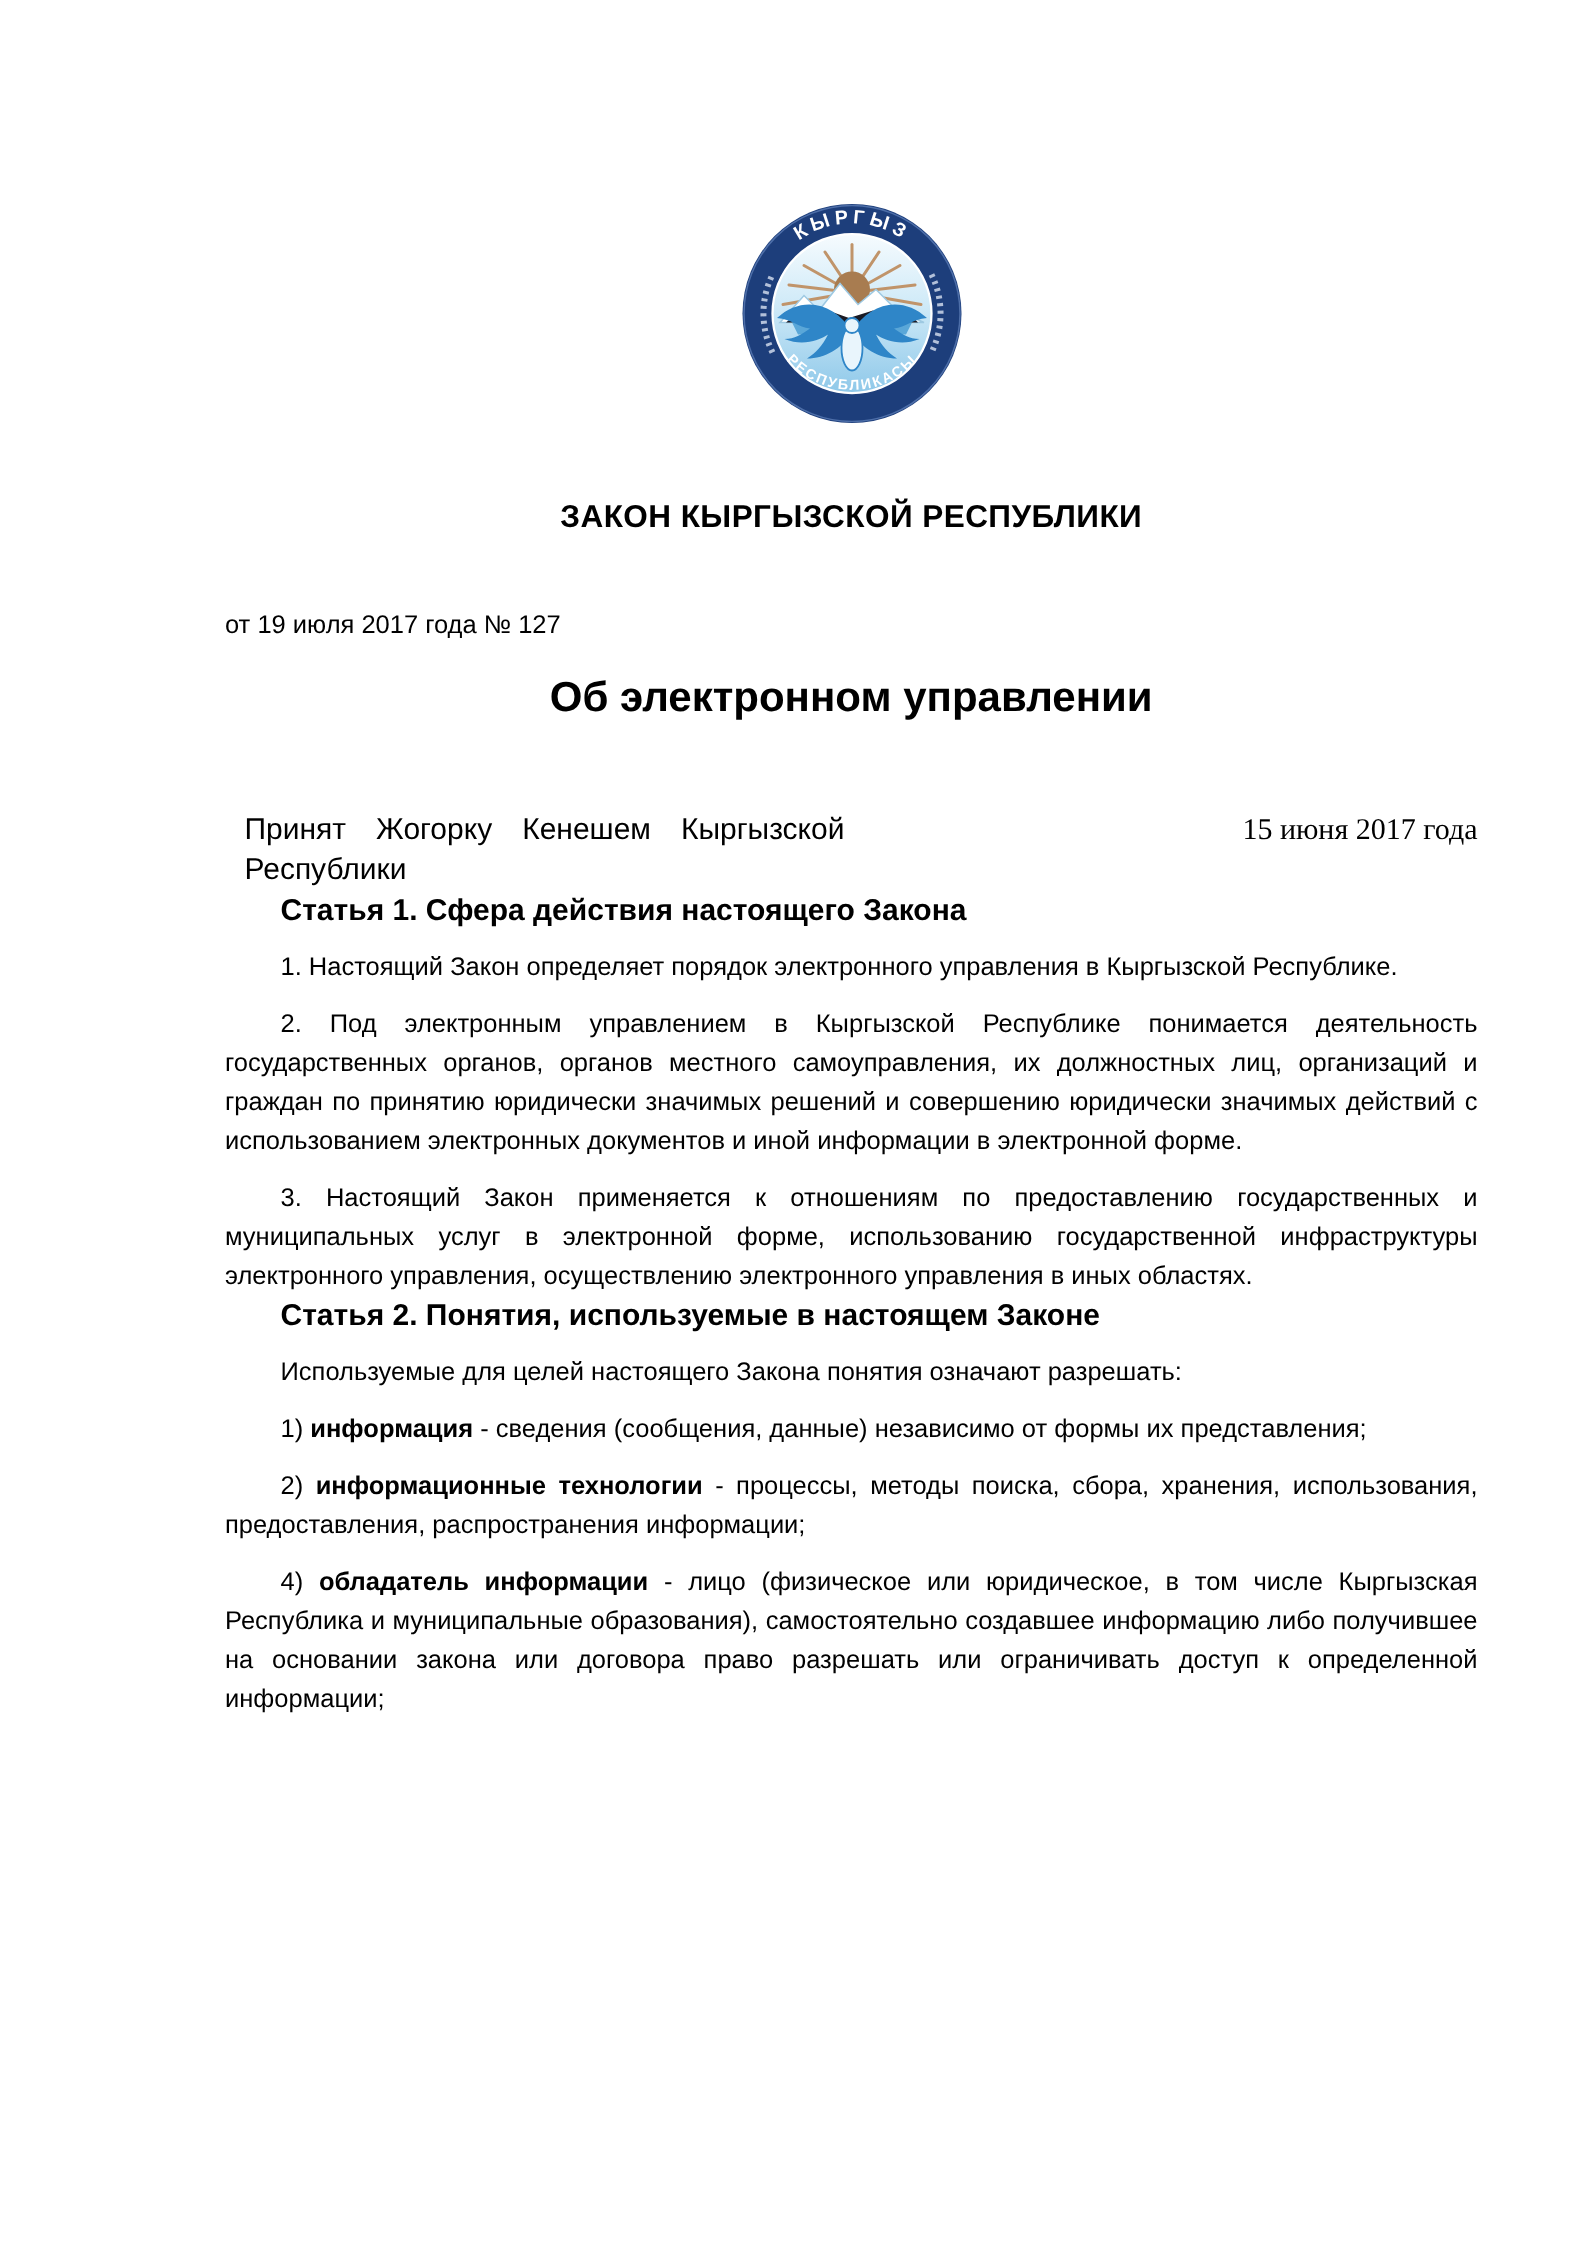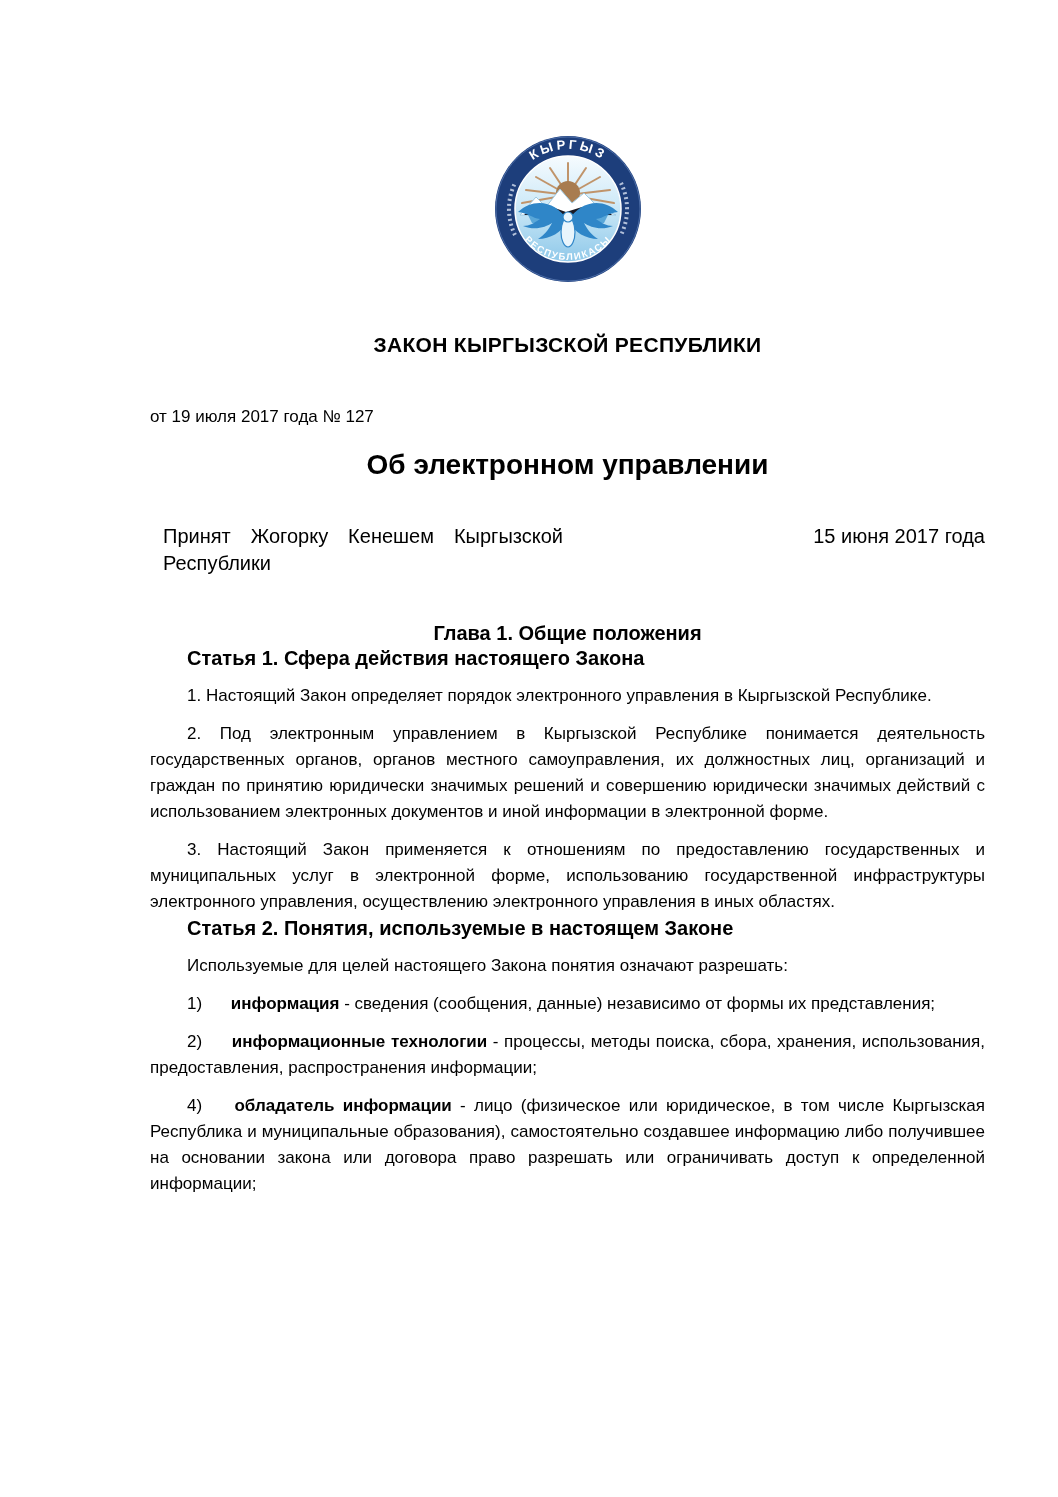--- a/index.html
+++ b/index.html
@@ -38,35 +38,36 @@
     text-align: left;
   }
   .doc-subtitle {
     margin-top: 23px;
     font-size: 28px;
     font-weight: bold;
     text-align: center;
     line-height: 26px;
   }
   .adoption-row {
-    margin-top: 45px;
+    margin-top: 62px;
     display: flex;
     justify-content: space-between;
     align-items: flex-start;
     font-size: 20px;
     line-height: 27px;
     gap: 17px;
   }
   .adoption-left {
     width: 400px;
     text-align: justify;
     padding-left: 13px;
   }
   .adoption-right {
     white-space: nowrap;
+    font-family: Liberation Serif, serif;
   }
   .chapter-heading {
     margin-top: 44px;
     font-size: 20px;
     font-weight: bold;
     text-align: center;
     line-height: 24px;
   }
   .article-heading {
     font-size: 20px;
@@ -75,21 +76,21 @@
     line-height: 26px;
     margin-bottom: 0;
   }
   p.body-par {
     margin: 12px 0 0 0;
     font-size: 17px;
     line-height: 26px;
     text-align: justify;
     text-indent: 37px;
   }
-  .term { font-weight: bold; margin-left: 24px; }
+  .term { font-weight: bold; }
 </style>
 </head>
 <body>
 
 <div class="page">
   <div class="content">
 
     <div class="emblem-wrap">
       <svg viewBox="0 0 148 148" width="148" height="148" aria-hidden="true">
         <defs>
@@ -140,21 +141,20 @@
 
     <div class="date-line">от 19 июля 2017 года № 127</div>
 
     <div class="doc-subtitle">Об электронном управлении</div>
 
     <div class="adoption-row">
       <div class="adoption-left">Принят Жогорку Кенешем Кыргызской Республики</div>
       <div class="adoption-right">15 июня 2017 года</div>
     </div>
 
-    <div class="chapter-heading">Глава 1. Общие положения</div>
 
     <div class="article-heading">Статья 1. Сфера действия настоящего Закона</div>
 
     <p class="body-par">1. Настоящий Закон определяет порядок электронного управления в Кыргызской Республике.</p>
     <p class="body-par">2. Под электронным управлением в Кыргызской Республике понимается деятельность государственных органов, органов местного самоуправления, их должностных лиц, организаций и граждан по принятию юридически значимых решений и совершению юридически значимых действий с использованием электронных документов и иной информации в электронной форме.</p>
     <p class="body-par">3. Настоящий Закон применяется к отношениям по предоставлению государственных и муниципальных услуг в электронной форме, использованию государственной инфраструктуры электронного управления, осуществлению электронного управления в иных областях.</p>
 
     <div class="article-heading">Статья 2. Понятия, используемые в настоящем Законе</div>
 
     <p class="body-par">Используемые для целей настоящего Закона понятия означают разрешать:</p>

